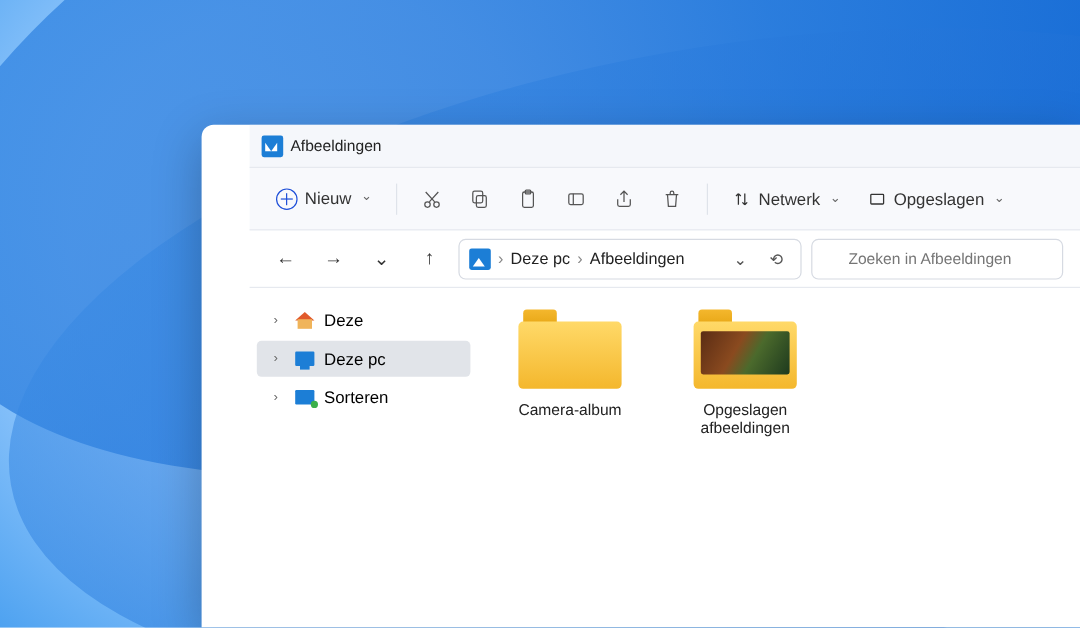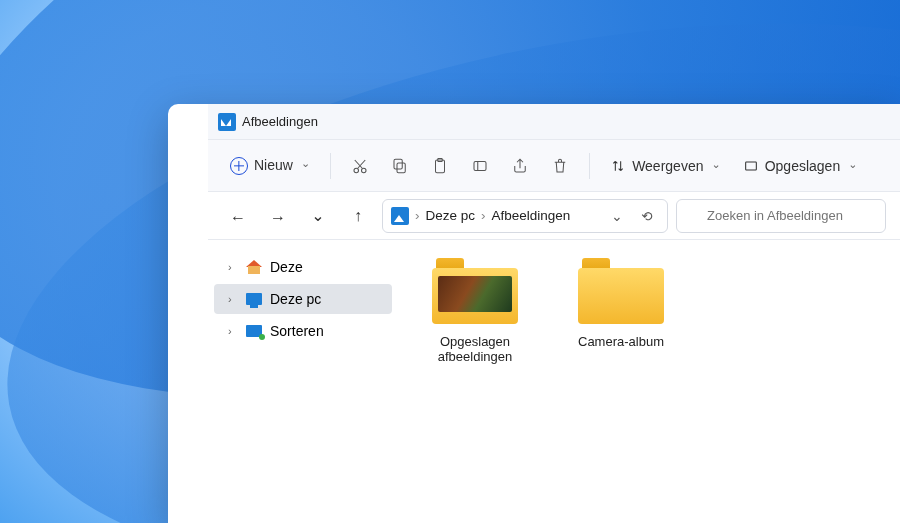--- a/index.html
+++ b/index.html
@@ -143,21 +143,21 @@
           <path d="M5 7h14M10 7V5a2 2 0 0 1 4 0v2M7 7l1 13h8l1-13"></path>
         </svg>
     </div>
 
     <div class="sep"></div>
 
     <div class="tbtn">
       <svg width="16" height="16" viewBox="0 0 24 24" stroke="#333" fill="none" stroke-width="1.6">
           <path d="M8 5v14M8 5l-3 3M8 5l3 3M16 19V5M16 19l-3-3M16 19l3-3"></path>
         </svg>
-      <span>Weergeven</span>
+      <span>Netwerk</span>
       <span class="chev">⌄</span>
     </div>
 
     <div class="tbtn">
       <svg width="16" height="16" viewBox="0 0 24 24" stroke="#333" fill="none" stroke-width="1.6">
           <rect x="4" y="6" width="16" height="12" rx="1"></rect>
         </svg>
       <span>Opgeslagen</span>
       <span class="chev">⌄</span>
     </div>
@@ -214,27 +214,27 @@
         <span class="net-ico"></span>
         <span>Sorteren</span>
       </div>
     </div>
 
     <div class="content">
       <div class="itm">
         <div class="fld">
           <div class="tab"></div>
             <div class="body"></div>
-            <div class="thumb"></div>
         </div>
-        <div>Opgeslagen afbeeldingen</div>
+        <div>Camera-album</div>
       </div>
       <div class="itm">
         <div class="fld">
           <div class="tab"></div>
             <div class="body"></div>
+            <div class="thumb"></div>
         </div>
-        <div>Camera-album</div>
+        <div>Opgeslagen afbeeldingen</div>
       </div>
     </div>
   </div>
 
 </div>
 
 </body></html>

